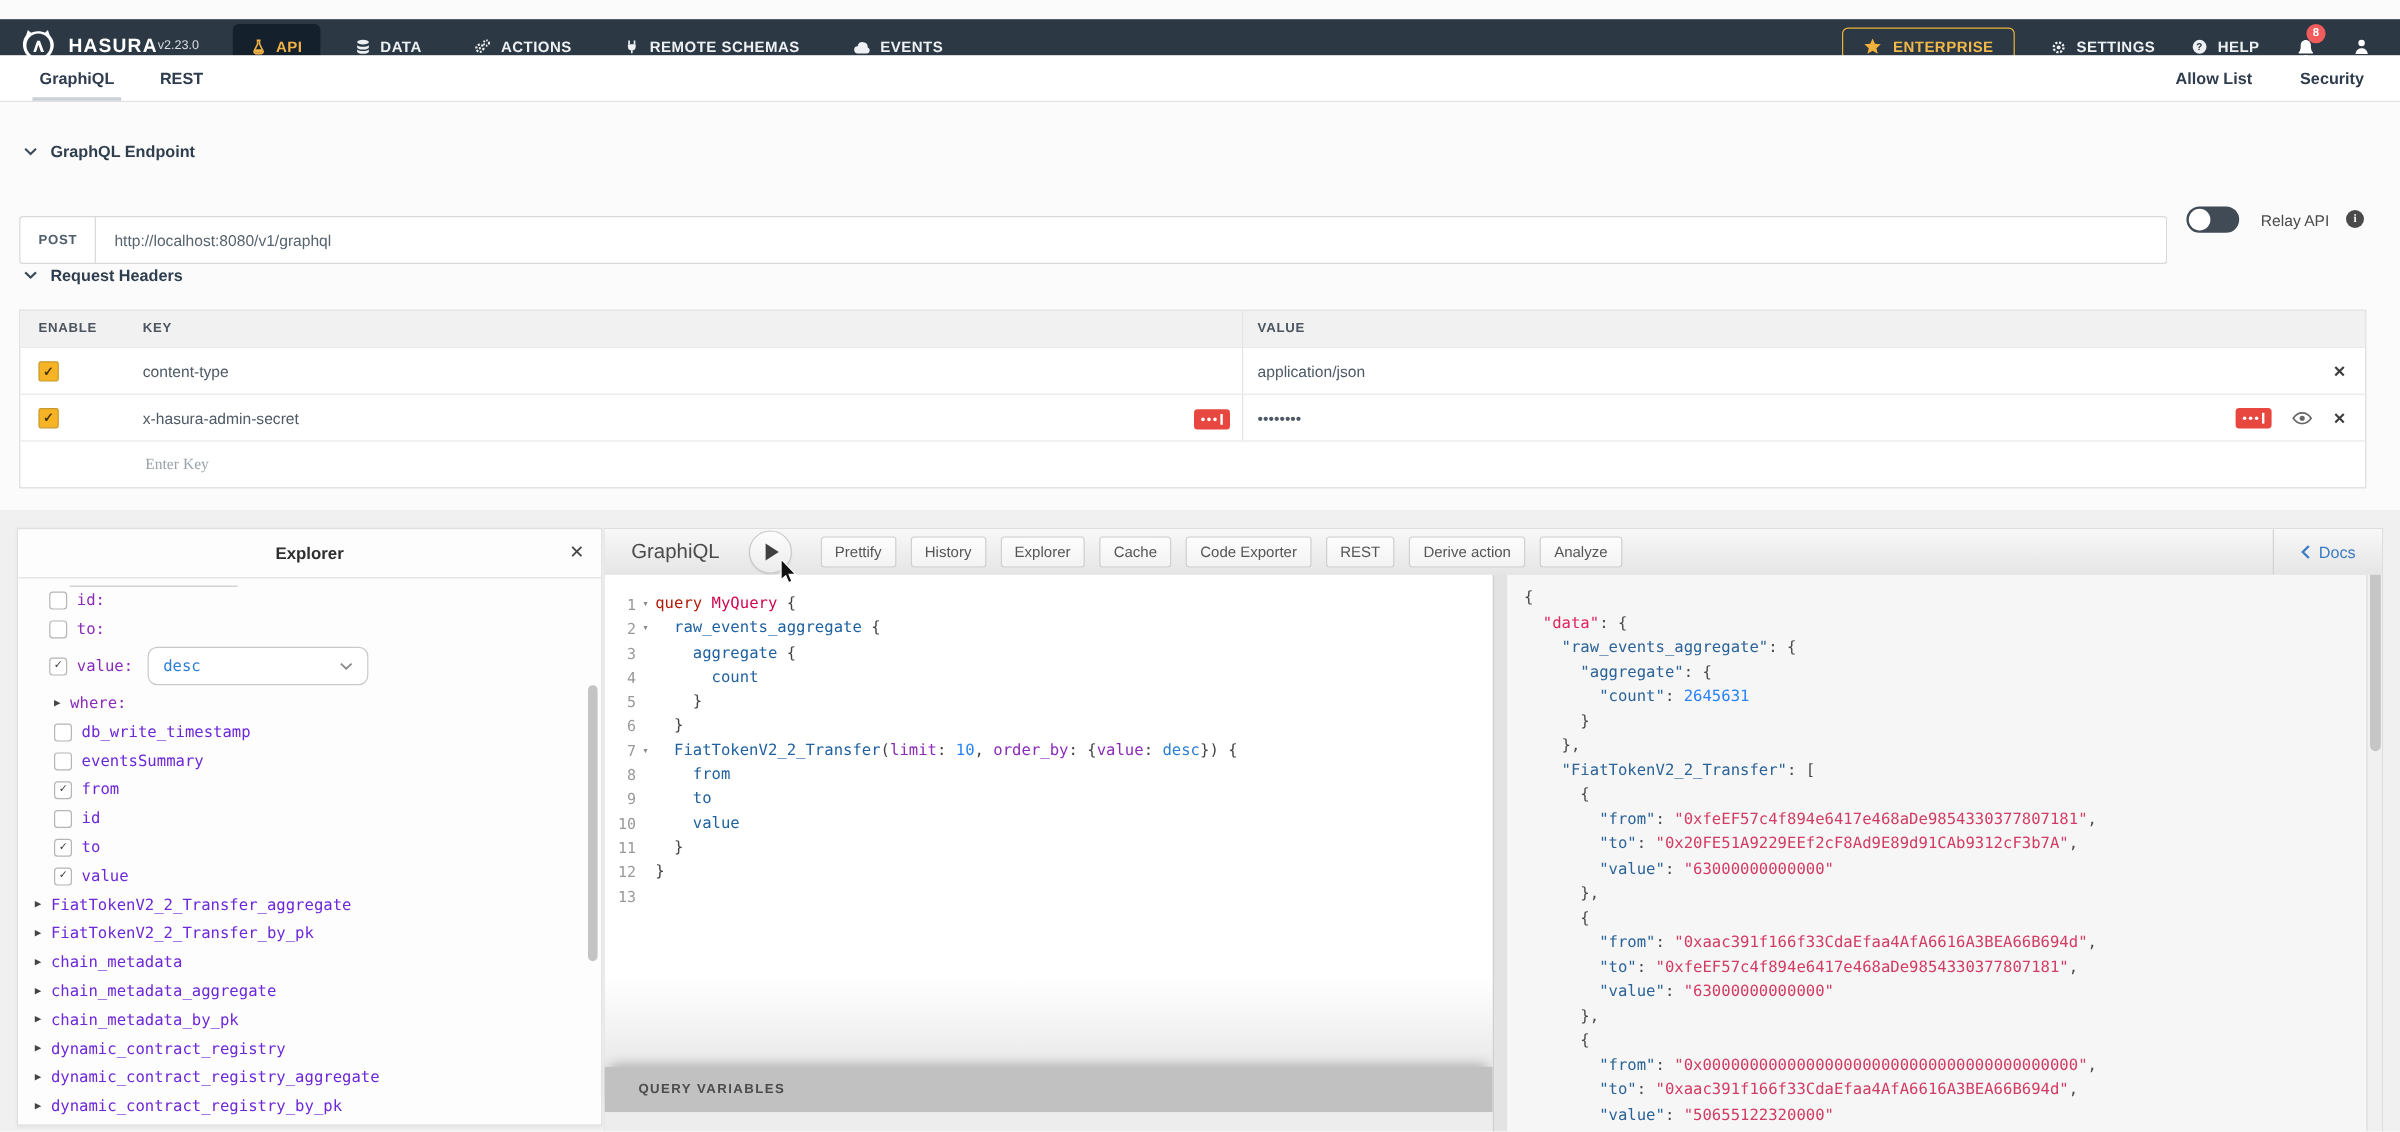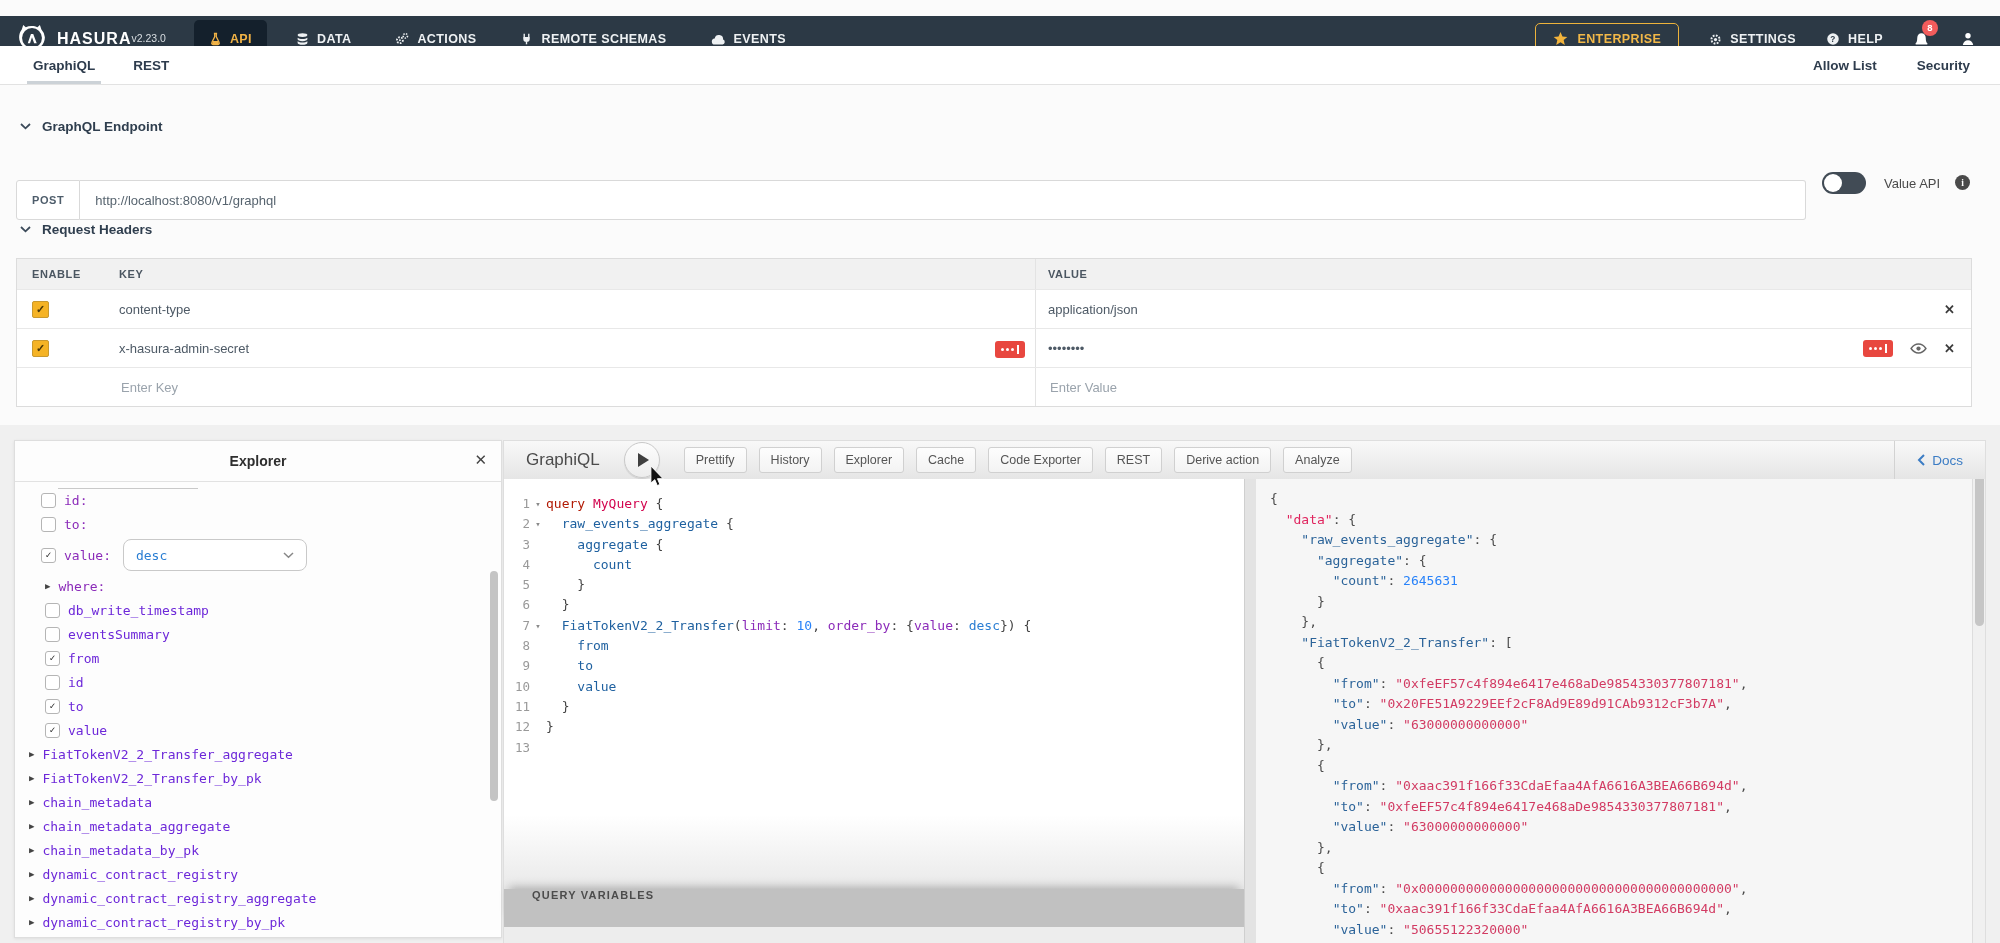--- a/index.html
+++ b/index.html
@@ -69,21 +69,21 @@
   .cb{width:15px;height:15px;border:1px solid #c9992e;background:#f5b325;border-radius:2px;
       color:#4a3708;font-size:11px;font-weight:bold;display:flex;align-items:center;
       justify-content:center;cursor:pointer}
   .secret-pill{display:inline-flex;align-items:center;justify-content:center;gap:2px;min-width:24px;
                height:17px;background:#e8473f;border-radius:3px;padding:0 3px}
   .secret-pill i{width:3px;height:3px;background:#fff;border-radius:50%}
   .secret-pill b{width:2px;height:9px;background:#fff;margin-left:1px}
   .ml-auto{margin-left:auto}
   .vicons{margin-left:auto;display:flex;align-items:center;gap:17px}
   .xbtn{font-size:13px;font-weight:bold;color:#3c3c3c;cursor:pointer;line-height:1}
-  .ph-input{border:none;outline:none;font-size:13px;font-family:Liberation Sans, sans-serif;color:#4e5a66;width:95%;background:transparent}
+  .ph-input{border:none;outline:none;font-size:13px;font-family:Liberation Serif, serif;color:#4e5a66;width:95%;background:transparent}
   .ph-input::placeholder{color:#9aa3ac}
 
   
   .pg{position:absolute;left:0;top:425px;width:2000px;bottom:0;background:#f0f0f0}
 
   
   .explorer{position:absolute;left:14px;top:440px;width:486px;height:496px;background:#fdfdfd;
             border:1px solid #dedede;box-shadow:0 1px 3px rgba(0,0,0,.08)}
   .exp-head{height:40px;border-bottom:1px solid #e2e2e2;display:flex;align-items:center;justify-content:center;position:relative}
   .exp-title{font-size:14px;font-weight:bold;color:#2e2e2e}
@@ -125,21 +125,21 @@
   
   .editor{position:absolute;left:0;top:38px;width:740px;height:410px;overflow:hidden;
           background:linear-gradient(#ffffff 82%,#e9e9e9);padding-top:15px;box-sizing:border-box}
   .ed-line{display:flex;height:20.3px;line-height:20.3px;font-family:"DejaVu Sans Mono",monospace;font-size:13px}
   .ed-line .ln{width:26px;text-align:right;color:#999;font-size:12.5px;flex:none}
   .ed-line .fold{width:16px;text-align:center;color:#8a8a8a;font-size:9px;flex:none}
   .ed-line .code{white-space:pre;flex:1}
   .tk-kw{color:#b11a04}.tk-def{color:#d2054e}.tk-field{color:#1f61a0}.tk-arg{color:#8b2bb9}
   .tk-num{color:#2882f9}.tk-enum{color:#2a7ed3}.tk-pln{color:#444}
   .qv-bar{position:absolute;left:0;top:448px;width:740px;height:38px;background:#c1c1c1;
-          display:flex;align-items:flex-start;padding-left:28px;box-sizing:border-box;
+          display:flex;align-items:center;padding-left:28px;box-sizing:border-box;
           font-size:11px;font-weight:bold;letter-spacing:1.2px;color:#4c4c4c;
           box-shadow:0 -7px 10px -5px rgba(0,0,0,.25);cursor:row-resize}
   .qv-body{position:absolute;left:0;top:486px;width:740px;bottom:0;background:#ededed}
 
   
   .vdivider{position:absolute;left:740px;top:38px;bottom:0;width:12px;background:#e3e3e3;
             border-left:1px solid #cfcfcf;border-right:1px solid #cfcfcf;cursor:col-resize}
   .response{position:absolute;left:752px;top:38px;right:0;bottom:0;background:#f6f6f6;overflow:hidden;
             padding:10px 0 0 14px;box-sizing:border-box}
   .rs-line{white-space:pre;height:20.5px;line-height:20.5px;font-family:"DejaVu Sans Mono",monospace;font-size:13px}
@@ -278,21 +278,21 @@
   <span>GraphQL Endpoint</span>
 </div>
 
 <div class="endpoint-row">
   <div class="post-box">POST</div>
   <input class="url-input" readonly="" value="http://localhost:8080/v1/graphql" style="">
 </div>
 <div class="toggle">
     <div class="knob"></div>
   </div>
-<div class="relay-label">Value API</div>
+<div class="relay-label">Relay API</div>
 <div class="info-dot">i</div>
 
 <div class="section-head" style="top:222px">
   <span>
     <svg width="11" height="7" viewBox="0 0 11 7">
         <path d="M1 1l4.5 4.3L10 1" stroke="#3c4b5a" stroke-width="1.8" fill="none"></path>
       </svg>
   </span>
   <span>Request Headers</span>
 </div>
@@ -349,23 +349,20 @@
             <span class="xbtn">✕</span>
           </span>
         </div>
       </div>
     </div>
   <div class="hrow body">
     <div class="cell c-enable"></div>
     <div class="cell c-key">
       <input class="ph-input" placeholder="Enter Key" style="">
     </div>
-    <div class="cell c-value">
-      <input class="ph-input" placeholder="Enter Value" style="">
-    </div>
   </div>
 </div>
 
 <div class="pg"></div>
 
 <div class="explorer">
   <div class="exp-head">
     <span class="exp-title">Explorer</span>
     <span class="exp-close">✕</span>
   </div>

